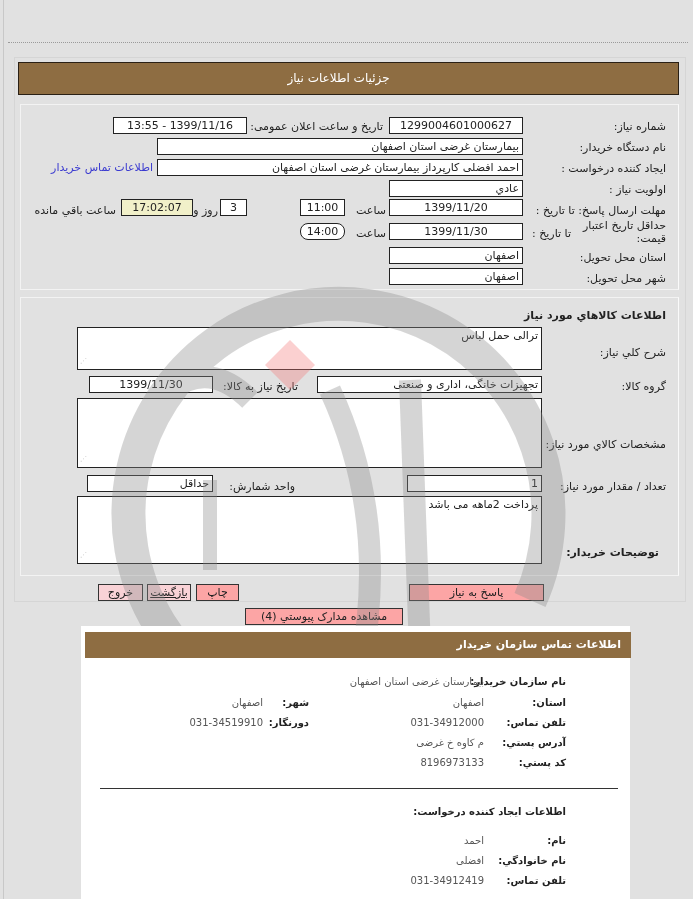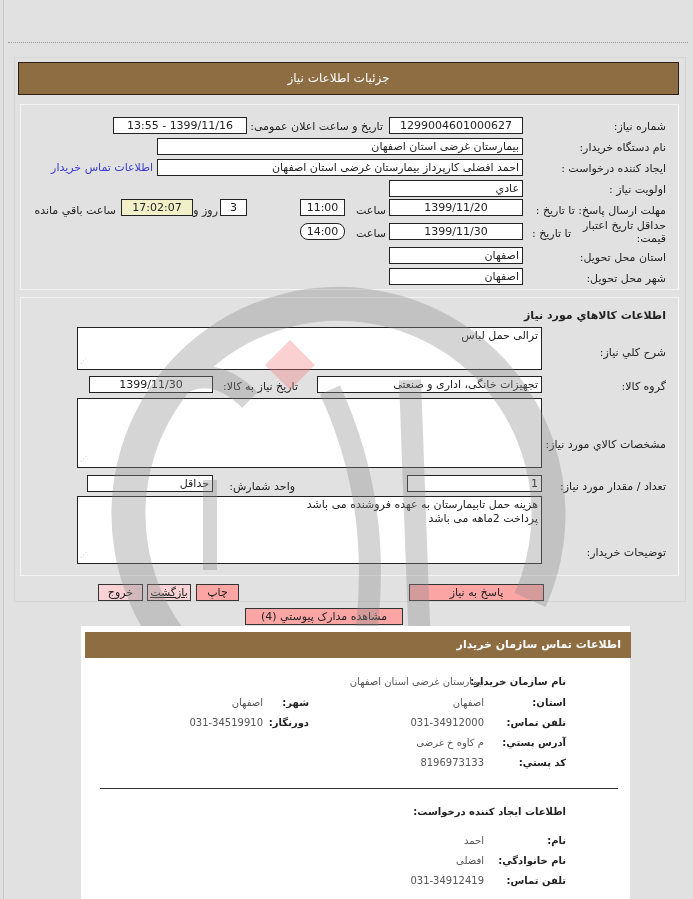--- a/index.html
+++ b/index.html
@@ -127,23 +127,22 @@
 <div class="lbl" style="right:27px; top:438px;">مشخصات کالاي مورد نياز:</div>
 <div class="ta" style="left:77px; top:398px; width:465px; height:70px;">
   <span class="grip">⋰</span>
 </div>
 
 <div class="lbl" style="right:27px; top:480px;">تعداد / مقدار مورد نياز:</div>
 <div class="box" style="left:407px; top:475px; width:135px;">1</div>
 <div class="lbl" style="right:398px; top:480px;">واحد شمارش:</div>
 <div class="box" style="left:87px; top:475px; width:126px;">حداقل</div>
 
-<div class="lbl" style="right:27px; top:546px;">توضيحات خريدار:</div>
+<div class="lbl" style="right:34px; top:546px;font-weight:bold;">توضيحات خريدار:</div>
 <div class="ta" style="left:77px; top:496px; width:465px; height:68px;">
-  <div>هزینه حمل تابیمارستان به عهده فروشنده می باشد</div>
   <div>پرداخت 2ماهه می باشد</div>
   <span class="grip">⋰</span>
 </div>
 
 <div class="btn green" style="left:409px; top:584px; width:135px;">پاسخ به نياز</div>
 <div class="btn green" style="left:245px; top:608px; width:158px;">مشاهده مدارک پيوستي (4)</div>
 <div class="btn green" style="left:196px; top:584px; width:43px;">چاپ</div>
 <div class="btn pink" style="left:147px; top:584px; width:44px; text-decoration:underline;">بازگشت</div>
 <div class="btn pink" style="left:98px; top:584px; width:45px;">خروج</div>
 

